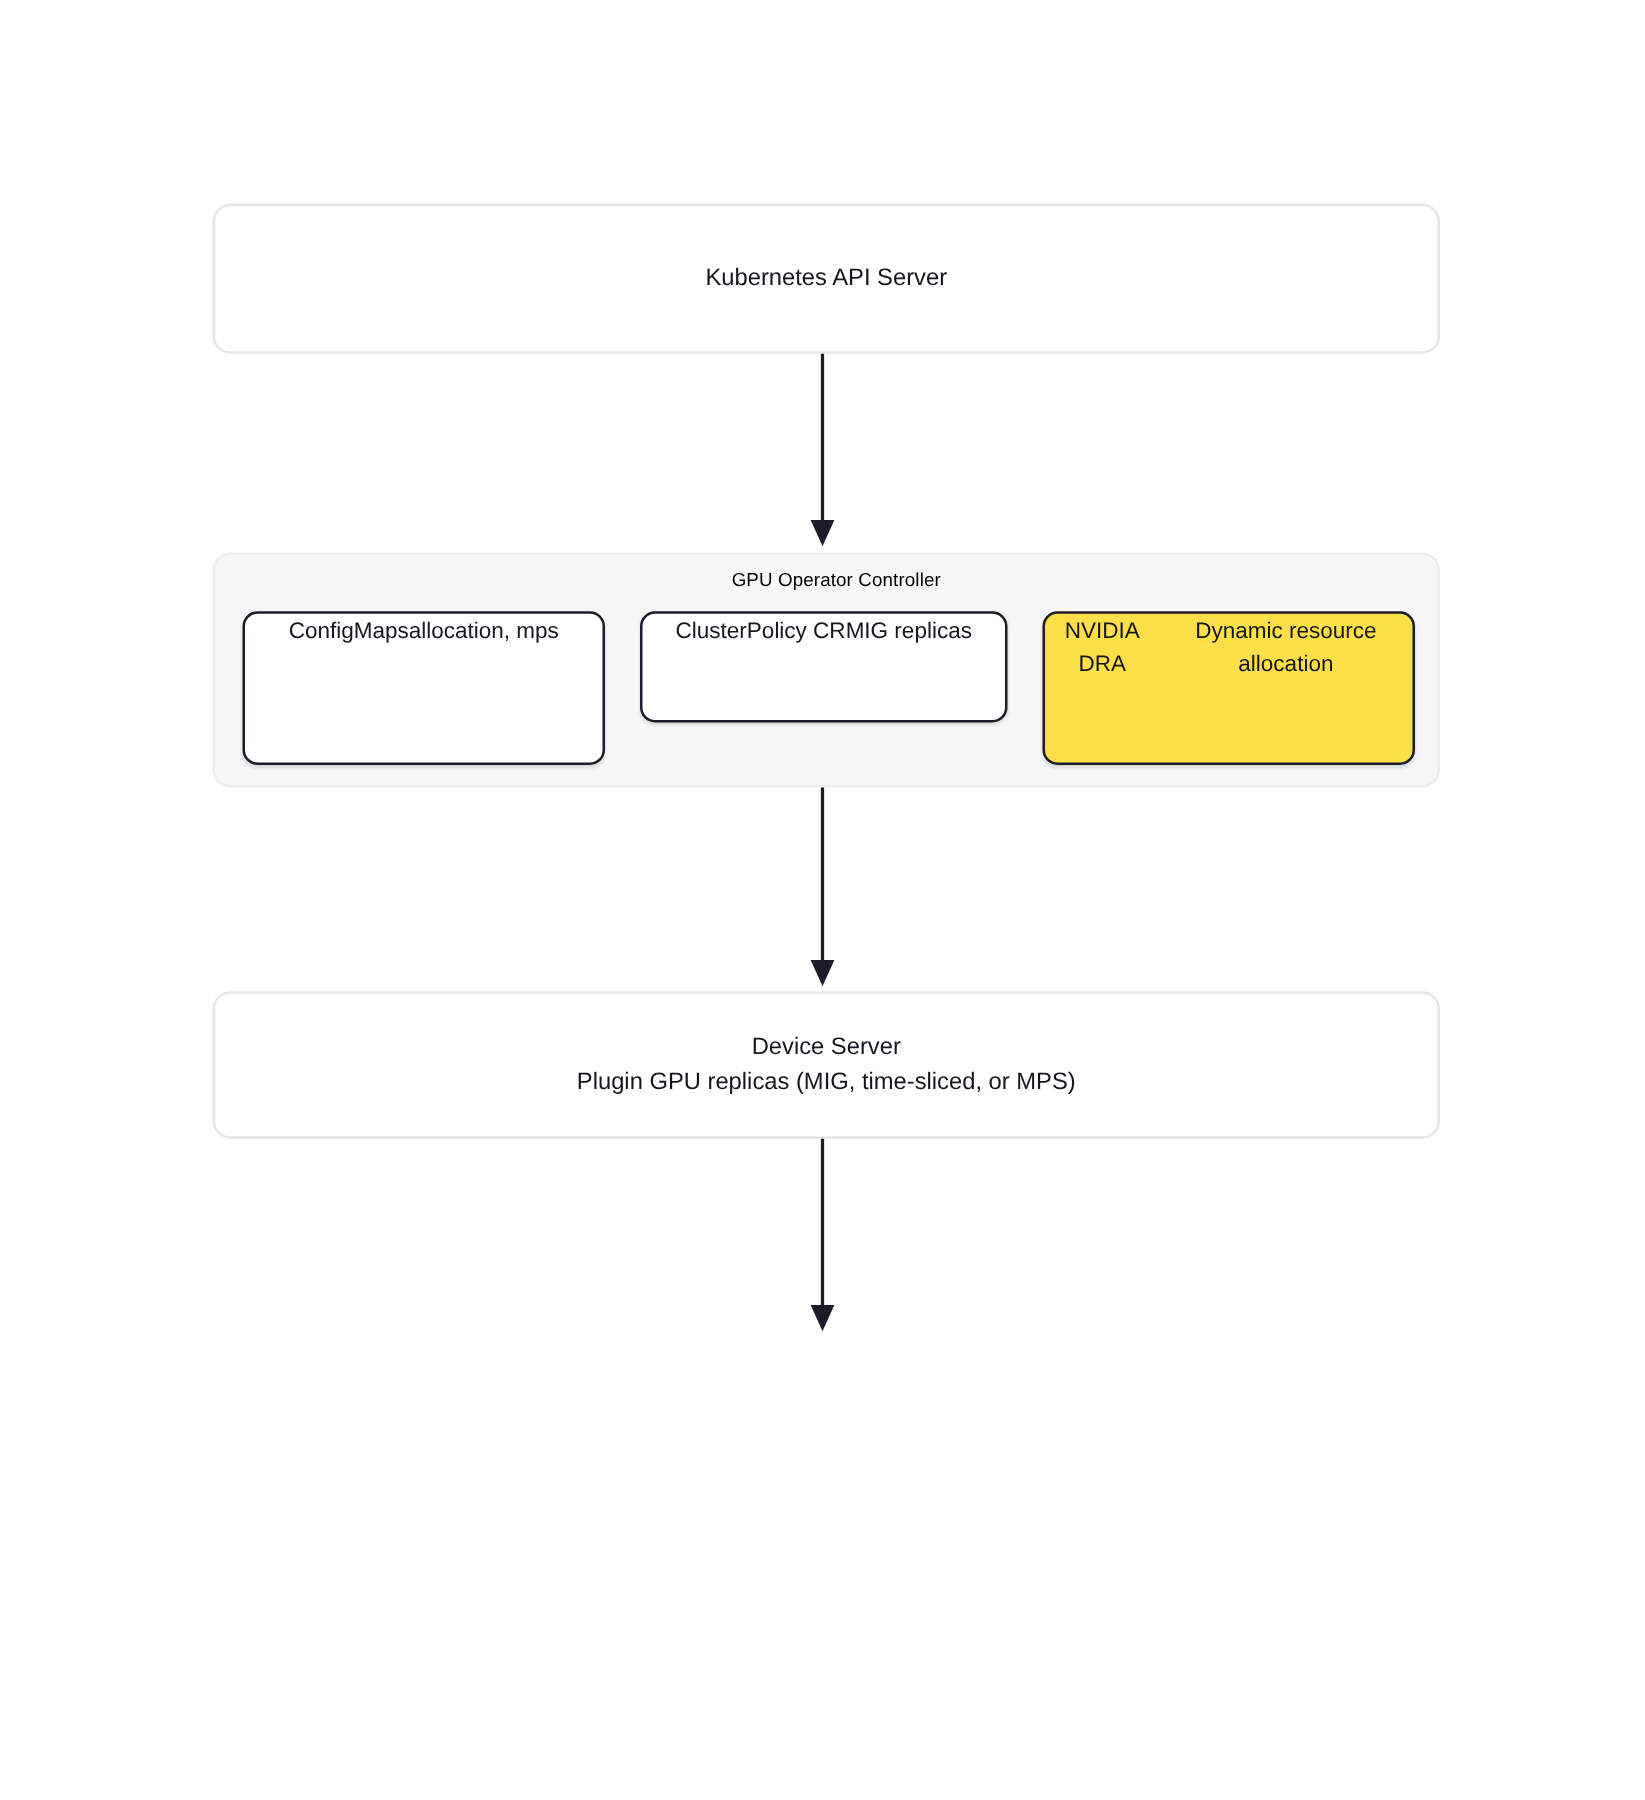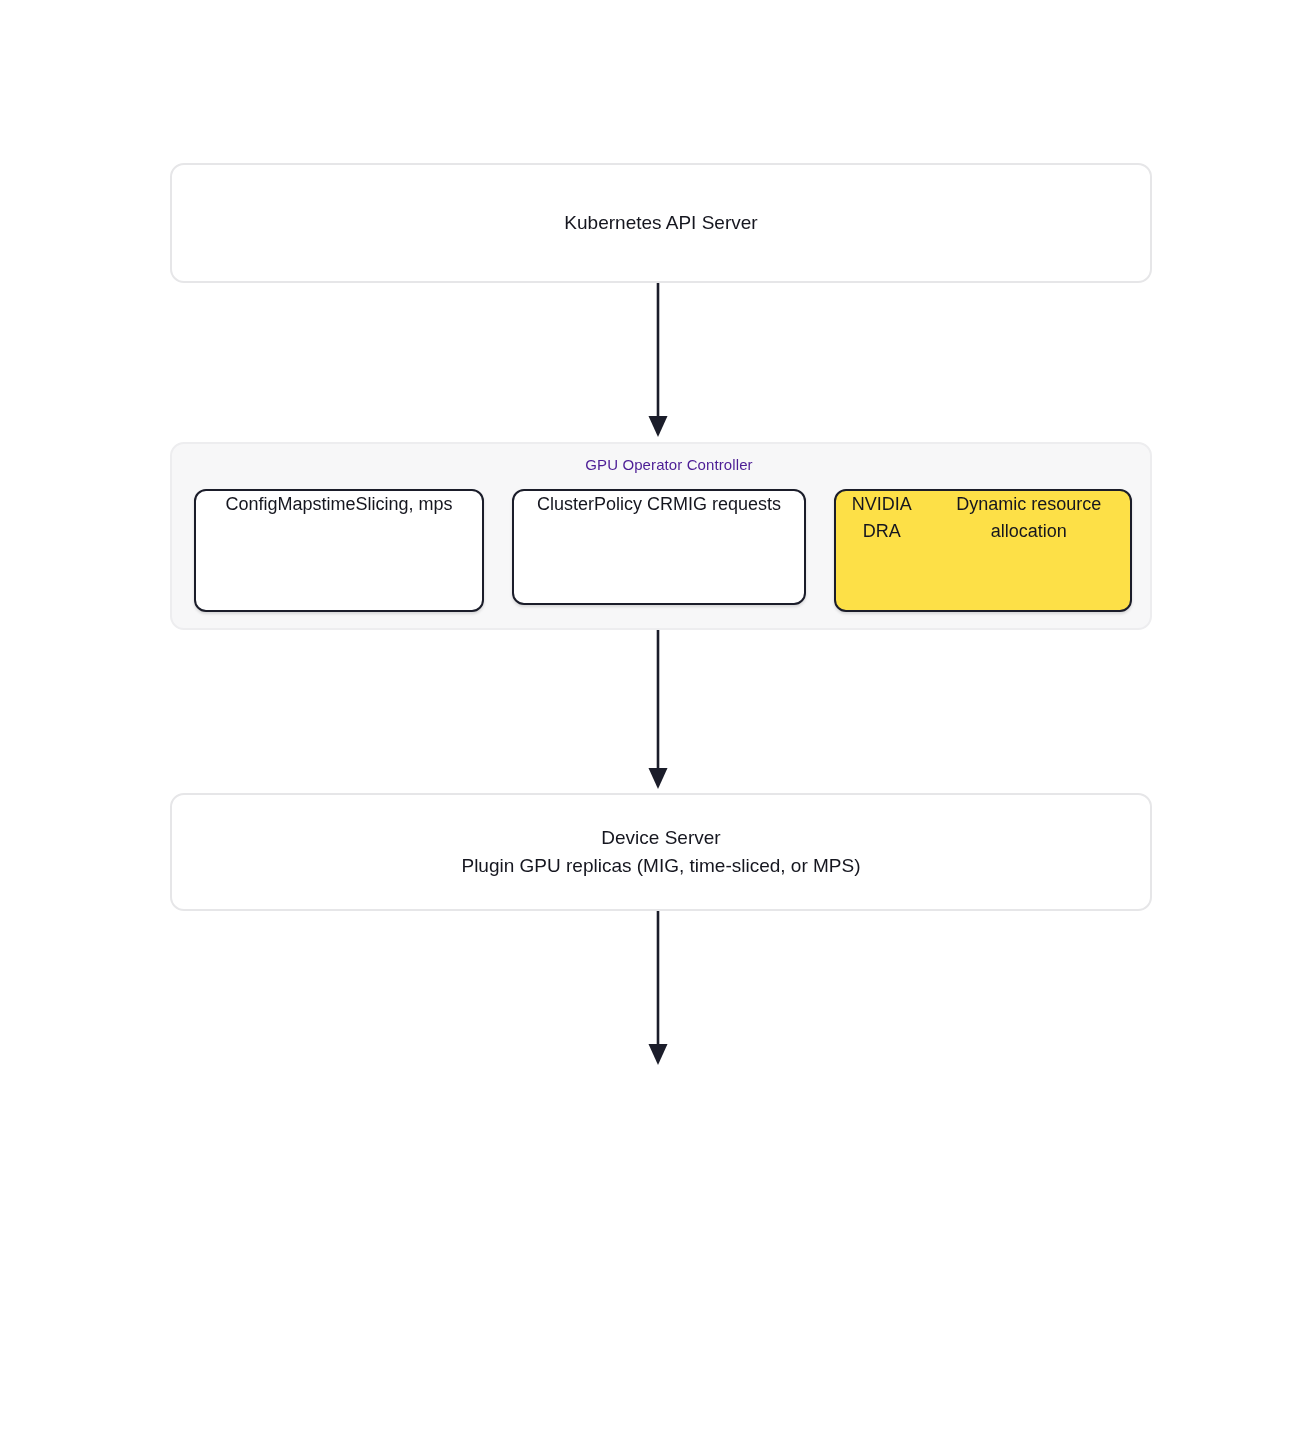--- a/index.html
+++ b/index.html
@@ -58,21 +58,21 @@
     border-radius: 14px;
   }
 
   .group-title {
     position: absolute;
     top: 12px;
     left: 16px;
     right: 0;
     text-align: center;
     font-size: 15px;
-    color: #4c1d95;
+    color: #000000;
     letter-spacing: 0.1px;
   }
 
   
   .card {
     position: absolute;
     box-sizing: border-box;
     display: flex;
     flex-direction: row;
     justify-content: center;
@@ -137,26 +137,26 @@
   <svg class="arrow-svg" style="left:640px; top:283px; width:36px; height:160px;" viewBox="0 0 36 160">
     <line x1="18" y1="0" x2="18" y2="140" stroke="#1b1d2a" stroke-width="2.6"></line>
     <polygon points="18,154 8.5,133 27.5,133" fill="#1b1d2a"></polygon>
   </svg>
 
   <div class="group-container" style="left:170px; top:442px; width:982px; height:188px;">
     <div class="group-title">GPU Operator Controller</div>
 
     <div class="card" style="left:22px; top:45px; width:290px; height:123px;">
       <span class="line-1">ConfigMaps</span>
-      <span class="line-2">timeSlicing, mps</span>
+      <span class="line-2">allocation, mps</span>
     </div>
 
-    <div class="card" style="left:340px; top:45px; width:294px; height:116px;">
+    <div class="card" style="left:340px; top:45px; width:294px; height:89px;">
       <span class="line-1">ClusterPolicy CR</span>
-      <span class="line-2">MIG requests</span>
+      <span class="line-2">MIG replicas</span>
     </div>
 
     <div class="card card-highlight" style="left:662px; top:45px; width:298px; height:123px;">
       <span class="line-1">NVIDIA DRA</span>
       <span class="line-2">Dynamic resource allocation</span>
     </div>
   </div>
 
   <svg class="arrow-svg" style="left:640px; top:630px; width:36px; height:165px;" viewBox="0 0 36 165">
     <line x1="18" y1="0" x2="18" y2="145" stroke="#1b1d2a" stroke-width="2.6"></line>

